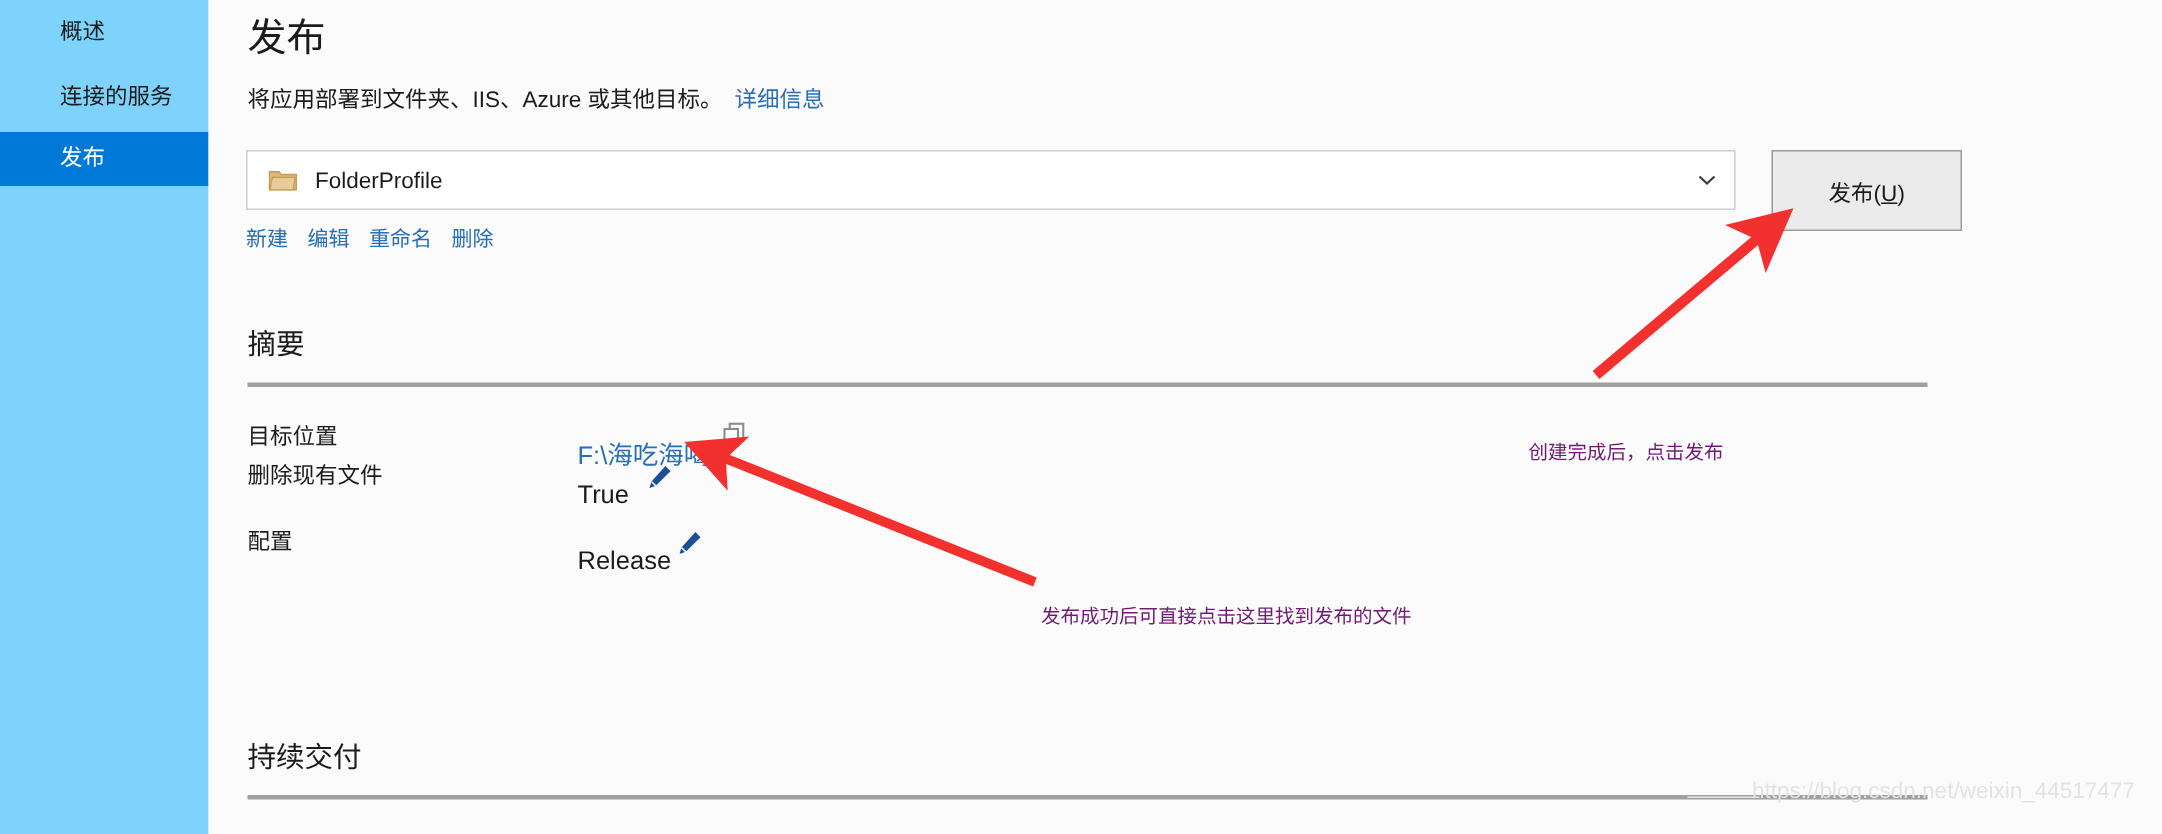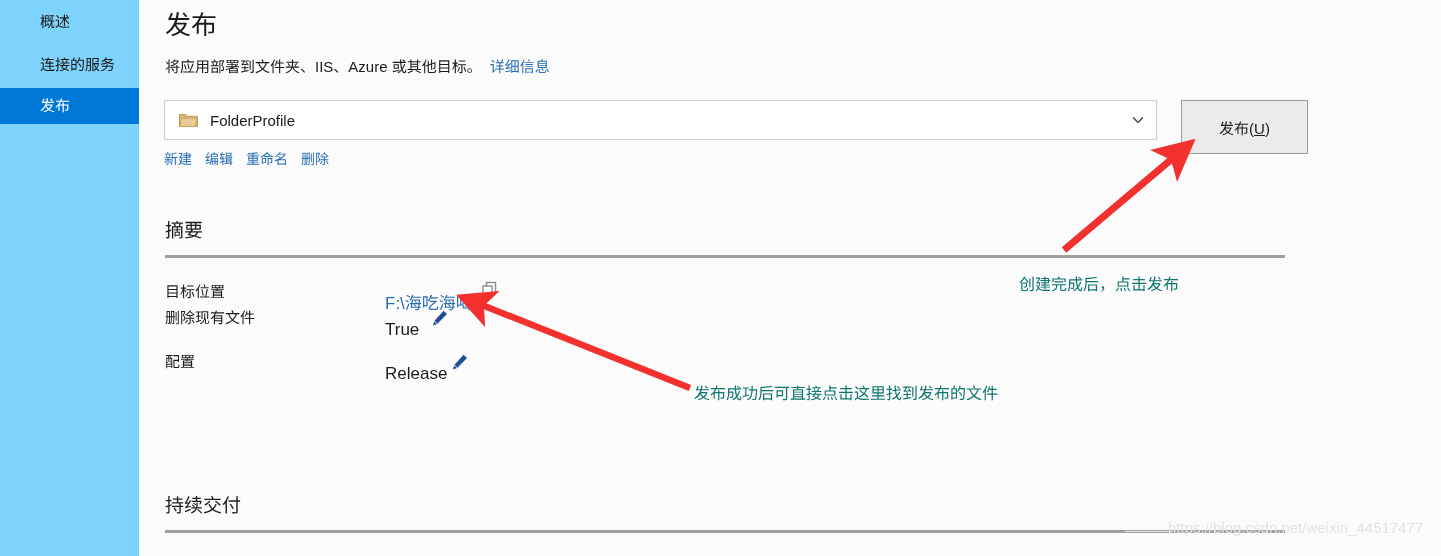--- a/index.html
+++ b/index.html
@@ -223,24 +223,25 @@
     top: 2px;
     cursor: pointer;
   }
   #copy-icon-wrap { left: 316px; top: 1px; width: 18px; height: 18px; }
   #edit-icon-0 { left: 266px; top: 3px; width: 18px; height: 18px; }
   #edit-icon-1 { left: 286px; top: 3px; width: 18px; height: 18px; }
 
   
   .annot {
     position: absolute;
-    color: #0f766e;
-    font-size: 16px;
+    color: #701a75;
+    font-size: 13px;
     white-space: nowrap;
     pointer-events: none;
+    margin-top: 20px;
   }
   #annot-publish { left: 1019px; top: 271px; }
   #annot-target  { left: 694px;  top: 380px; }
 
   #arrow-layer {
     position: absolute;
     left: 0;
     top: 0;
     width: 1441px;
     height: 556px;

